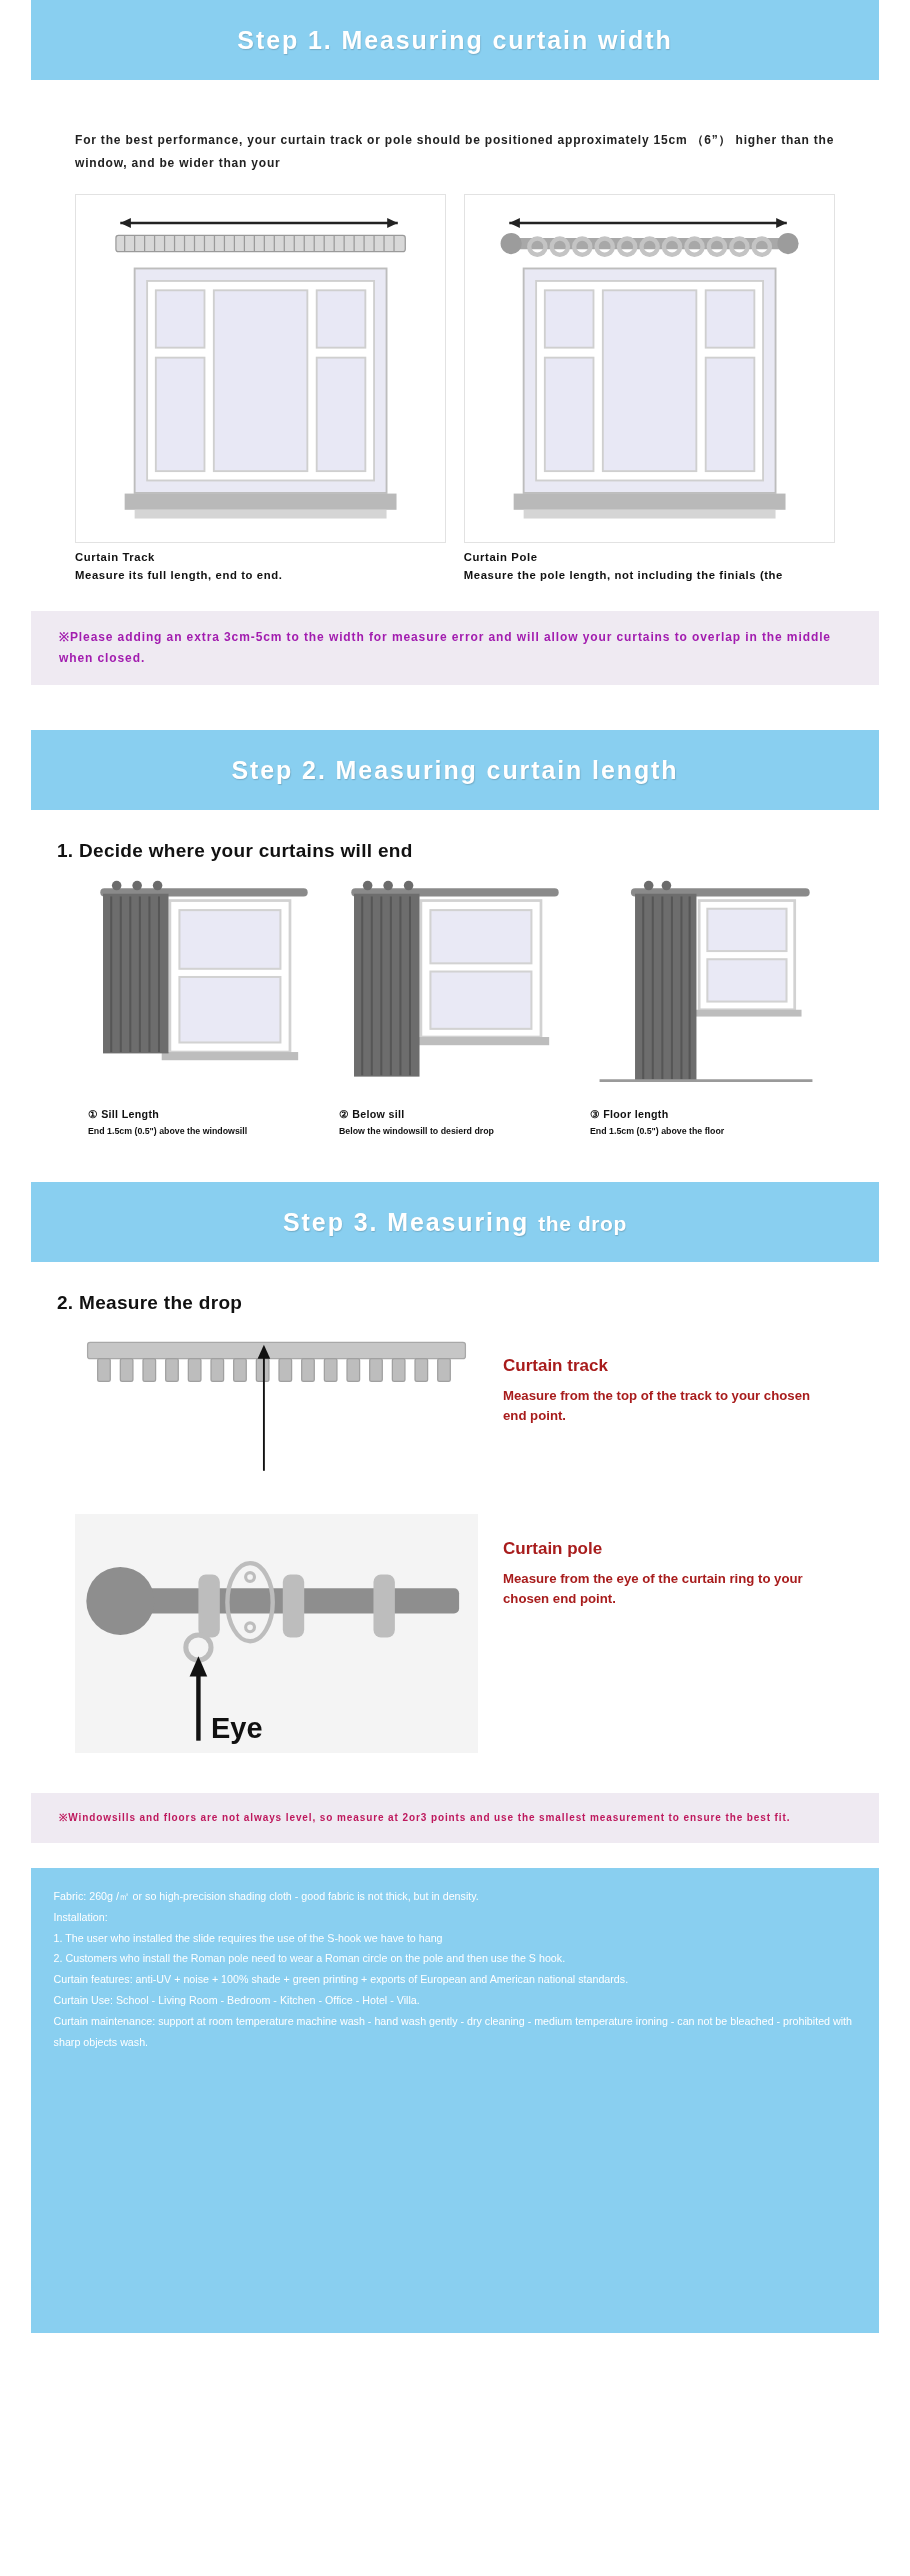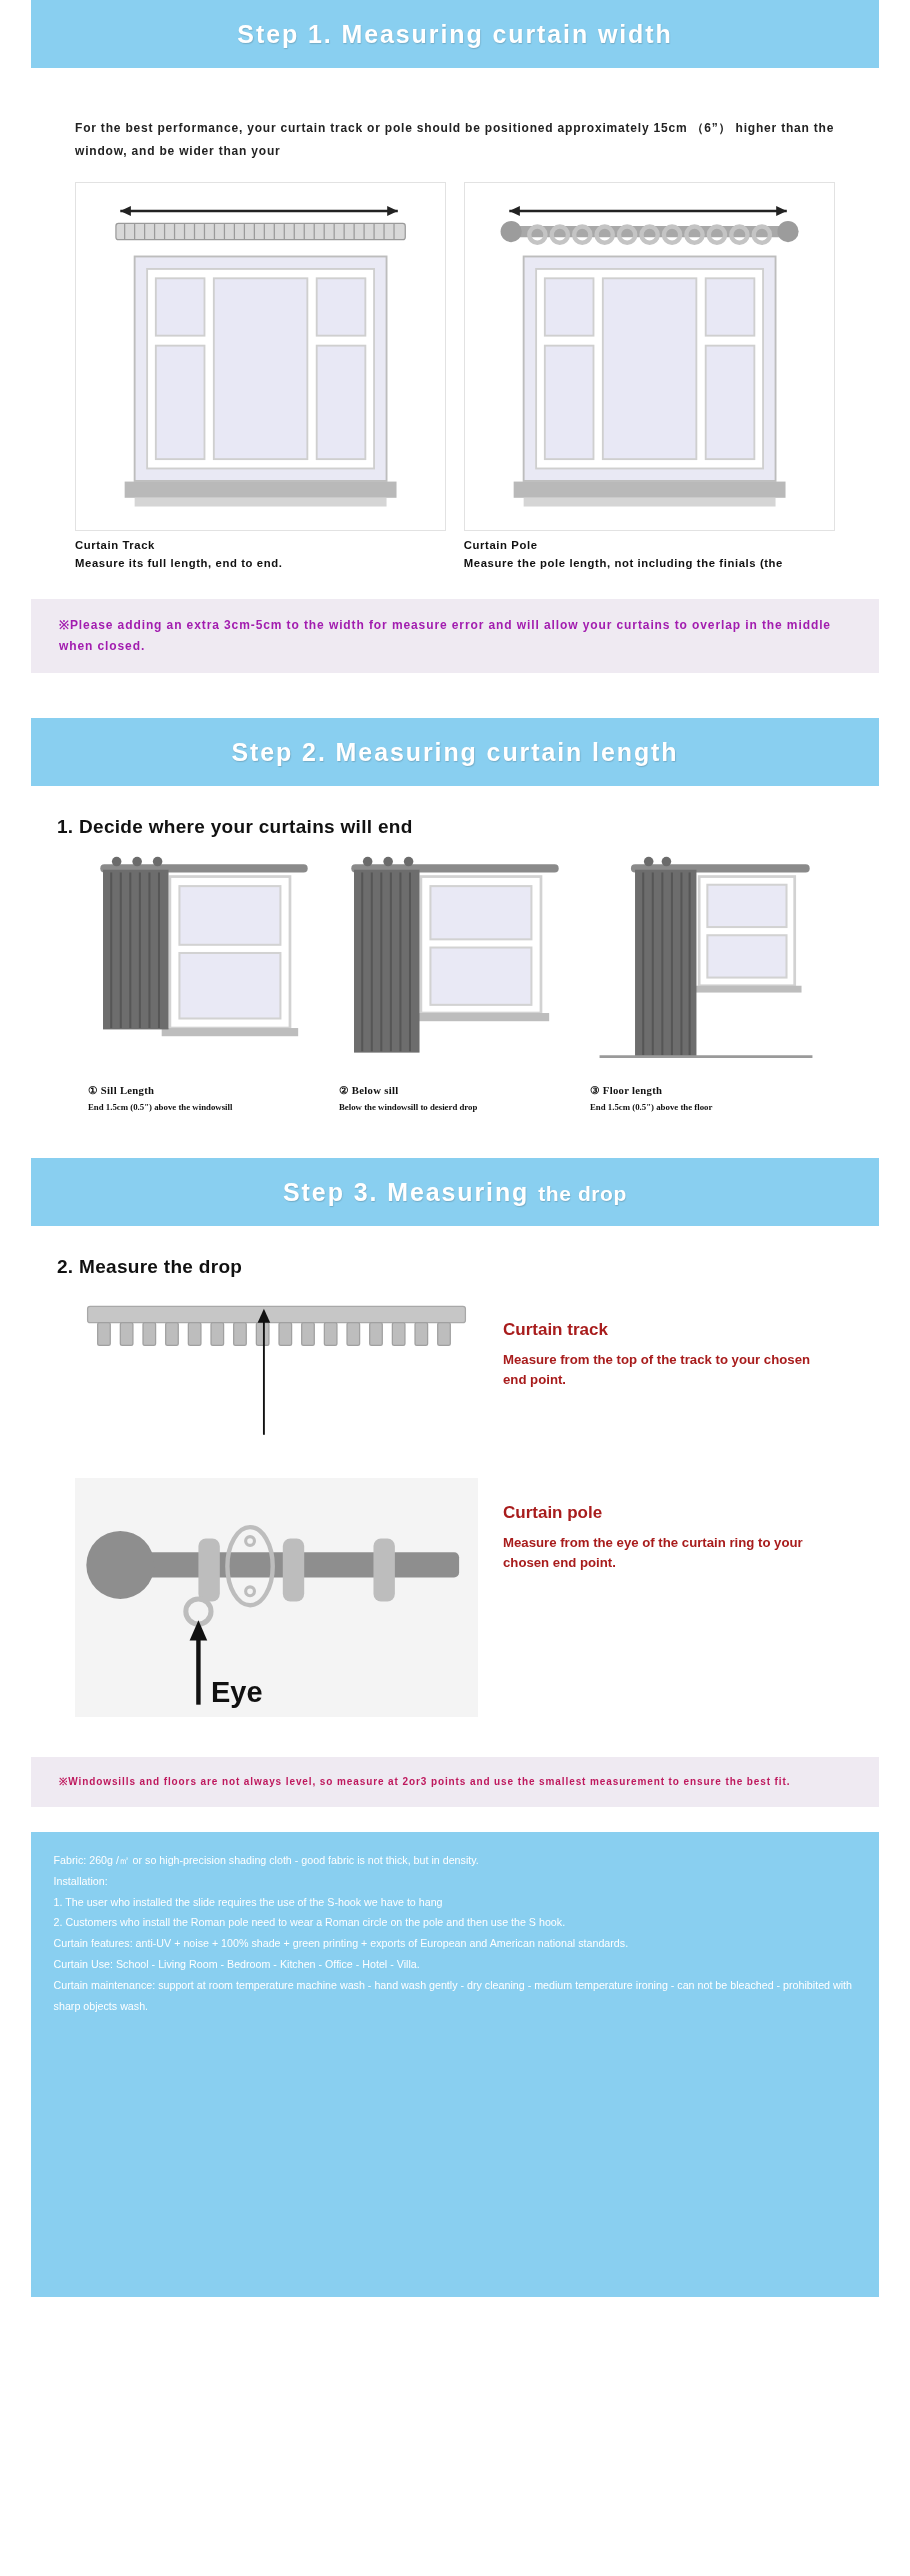--- a/index.html
+++ b/index.html
@@ -15,21 +15,21 @@
   .page {
     width: 910px;
     min-height: 2576px;
     position: relative;
     background: #fff;
   }
 
   
   .banner {
     background: #89cff0;
-    height: 68px;
+    height: 80px;
     display: flex;
     align-items: center;
     justify-content: center;
     margin: 0 31px;
   }
   .banner-text {
     color: #ffffff;
     font-size: 25px;
     letter-spacing: 1.9px;
     font-weight: bold;
@@ -94,21 +94,20 @@
     margin: 30px 0 14px 0;
     font-size: 19px;
     font-weight: bold;
     color: #111;
     letter-spacing: 0.3px;
   }
   .three-row {
     display: flex;
     gap: 19px;
     padding: 0 88px;
-    font-family: Liberation Serif, serif;
   }
   .three-col { flex: 1; }
   .three-col svg { display: block; width: 100%; height: auto; }
   .opt-title {
     margin-top: 6.3px;
     font-size: 10.7px;
     font-weight: bold;
     color: #111;
     letter-spacing: 0.3px;
   }

